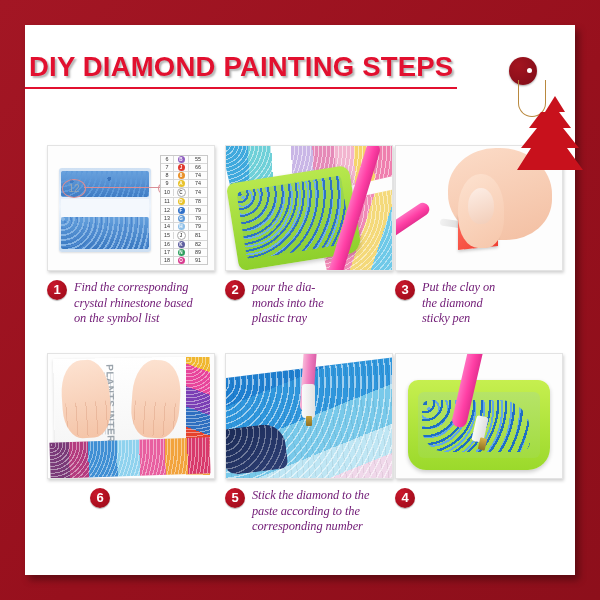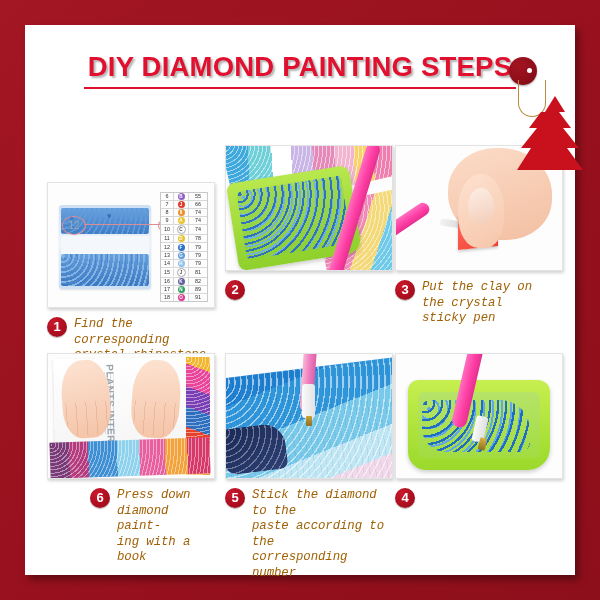--- a/index.html
+++ b/index.html
@@ -12,21 +12,21 @@
     position:absolute;left:0;top:0;width:600px;height:600px;
     background:linear-gradient(135deg,#a31624 0%,#97101d 55%,#8d0f1b 100%);
   }
   .panel{
     position:absolute;left:25px;top:25px;width:550px;height:550px;
     background:#ffffff;
     box-shadow:4px 5px 7px rgba(0,0,0,0.35);
   }
 
   
-  .title-wrap{position:absolute;left:0;top:26px;width:550px;text-align:center;}
+  .title-wrap{position:absolute;left:0;top:26px;width:550px;text-align:left;}
   .title{
     display:inline-block;
     font-size:27.5px;font-weight:bold;letter-spacing:.2px;
     color:#e2102f;
     text-shadow:2px 2px 2px rgba(120,120,120,.55);
     padding:0 4px 4px 4px;
     border-bottom:2px solid #e2102f;
     white-space:nowrap;
   }
 
@@ -58,22 +58,22 @@
   .cap{
     position:relative;margin-top:9px;display:flex;align-items:flex-start;gap:7px;
   }
   .badge{
     flex:0 0 auto;width:20px;height:20px;border-radius:50%;
     background:radial-gradient(circle at 33% 27%,#c9182c 0%,#ae0f20 55%,#990c1a 100%);
     color:#fff;font-size:13px;font-weight:bold;line-height:20px;text-align:center;
     box-shadow:0 1px 1px rgba(0,0,0,.3);
   }
   .cap-text{
-    font-size:12.4px;line-height:15.6px;color:#a16207;
-    font-style:italic;font-family:Liberation Mono, monospace;
+    font-size:12.4px;line-height:15.6px;color:#701a75;
+    font-style:italic;font-family:Liberation Serif, serif;
     letter-spacing:-.1px;white-space:pre-line;
   }
   .cap.offset{padding-left:43px;}
 
   
   .bg-white{position:absolute;inset:0;background:#fdfdfd;}
 
   
   .bag{
     position:absolute;left:11px;top:22px;width:92px;height:84px;border-radius:3px;
@@ -294,21 +294,21 @@
 
 <div class="frame">
   <div class="panel">
 
     <div class="title-wrap">
       <span class="title">DIY DIAMOND PAINTING STEPS</span>
     </div>
 
     <div class="grid">
 
-      <div class="cell" style="left:8px;top:40px;margin-top:37px;">
+      <div class="cell" style="left:8px;top:40px;">
         <div class="photo">
           <div class="bg-white"></div>
           <div class="bag">
             <div class="bag-beads-top"></div>
             <div class="bag-label"></div>
             <div class="bag-beads-bot"></div>
           </div>
           <div class="circle12">
             <span>12</span>
           </div>
@@ -395,37 +395,40 @@
           <div class="bg-white"></div>
           <div class="canvas-strip"></div>
           <div class="canvas-strip2"></div>
           <div class="tray">
             <div class="tray-in"></div>
           </div>
           <div class="pen-pink pen2"></div>
         </div>
         <div class="cap">
           <div class="badge">2</div>
+          <div class="cap-text">pour the dia-
+monds into the
+plastic tray</div>
         </div>
       </div>
 
       <div class="cell" style="left:356px;top:40px;">
         <div class="photo">
           <div class="bg-white"></div>
           <div class="pen-pink pen3"></div>
           <div class="pen3-tip"></div>
           <div class="hand h3-palm"></div>
           <div class="clay"></div>
           <div class="hand h3-thumb"></div>
           <div class="h3-nail"></div>
         </div>
         <div class="cap">
           <div class="badge">3</div>
           <div class="cap-text">Put the clay on
-the crystal
+the diamond
 sticky pen</div>
         </div>
       </div>
 
       <div class="cell" style="left:8px;top:248px;">
         <div class="photo">
           <div class="bg-white"></div>
           <div class="book">
             <div class="book-lines"></div>
             <div class="book-title">PLANTS INTERIORS</div>
@@ -434,23 +437,20 @@
           <div class="dp-bottom"></div>
           <div class="h6 h6a">
               <div class="fingers"></div>
             </div>
           <div class="h6 h6b">
               <div class="fingers"></div>
             </div>
         </div>
         <div class="cap offset">
           <div class="badge">6</div>
-          <div class="cap-text">Press down
-diamond paint-
-ing with a book</div>
         </div>
       </div>
 
       <div class="cell" style="left:186px;top:248px;">
         <div class="photo">
           <div class="bg-white"></div>
           <div class="blue-canvas"></div>
           <div class="dark-blob"></div>
           <div class="pen-pink pen5"></div>
           <div class="pen5-body"></div>

